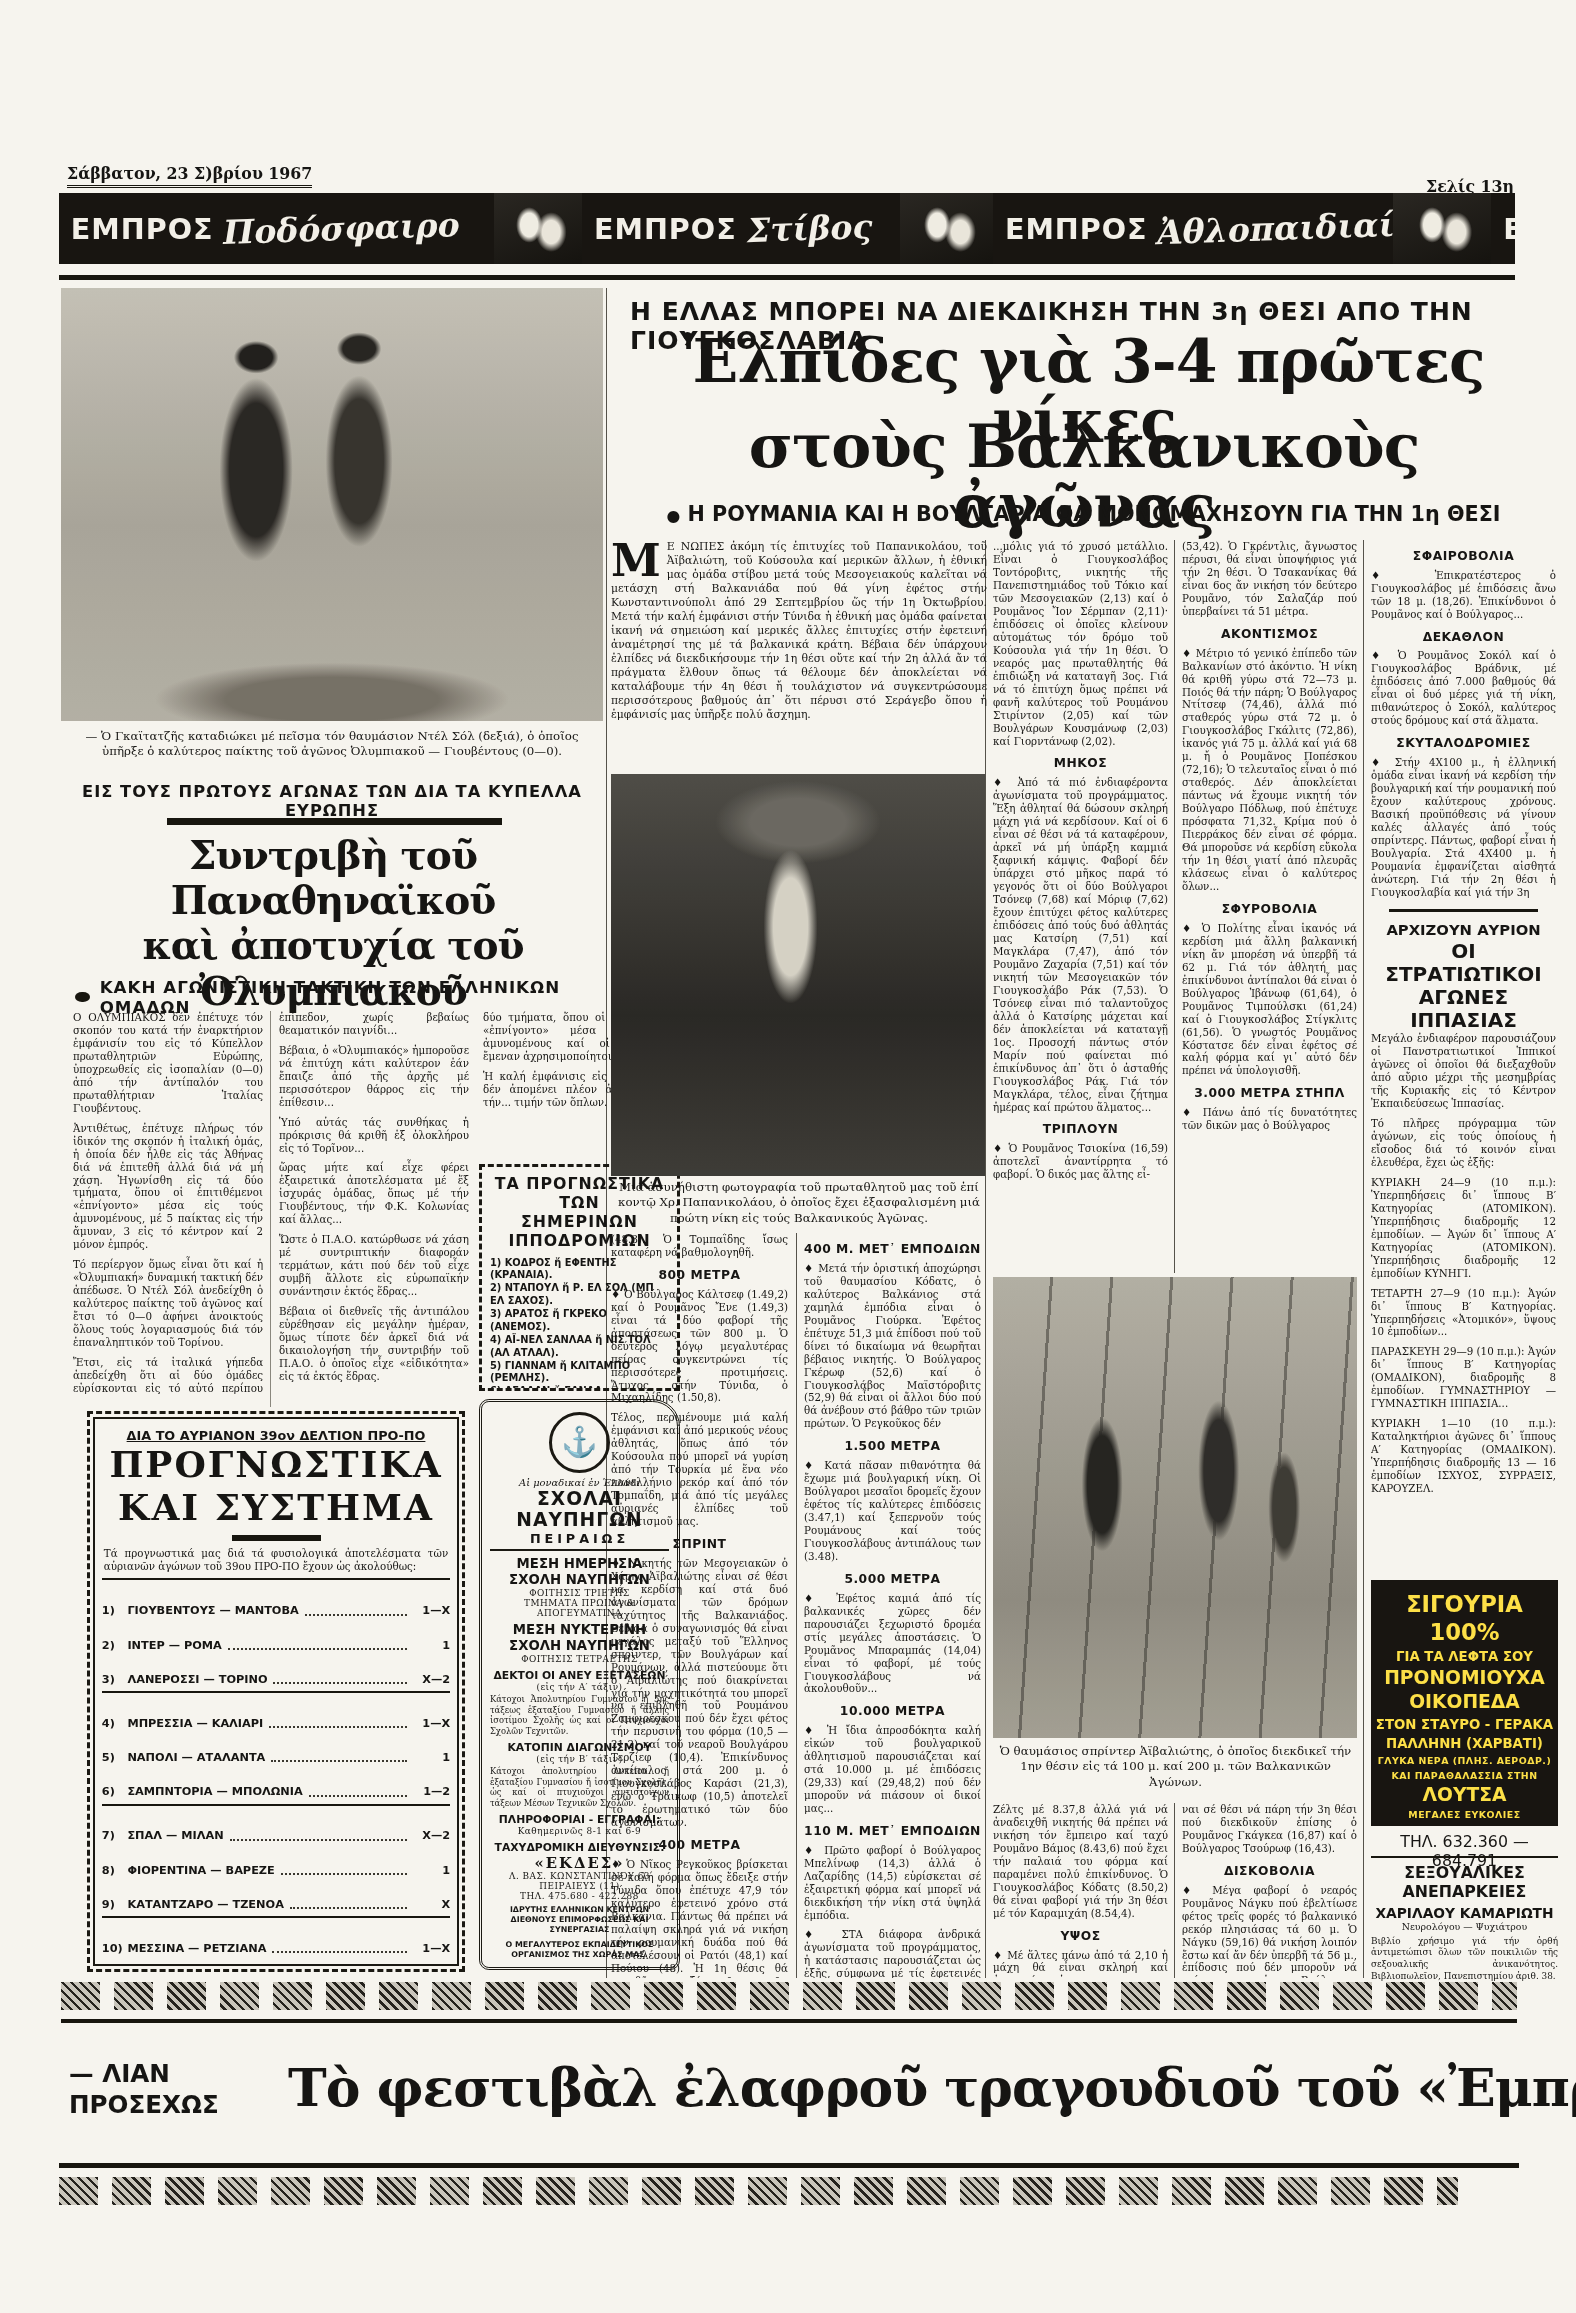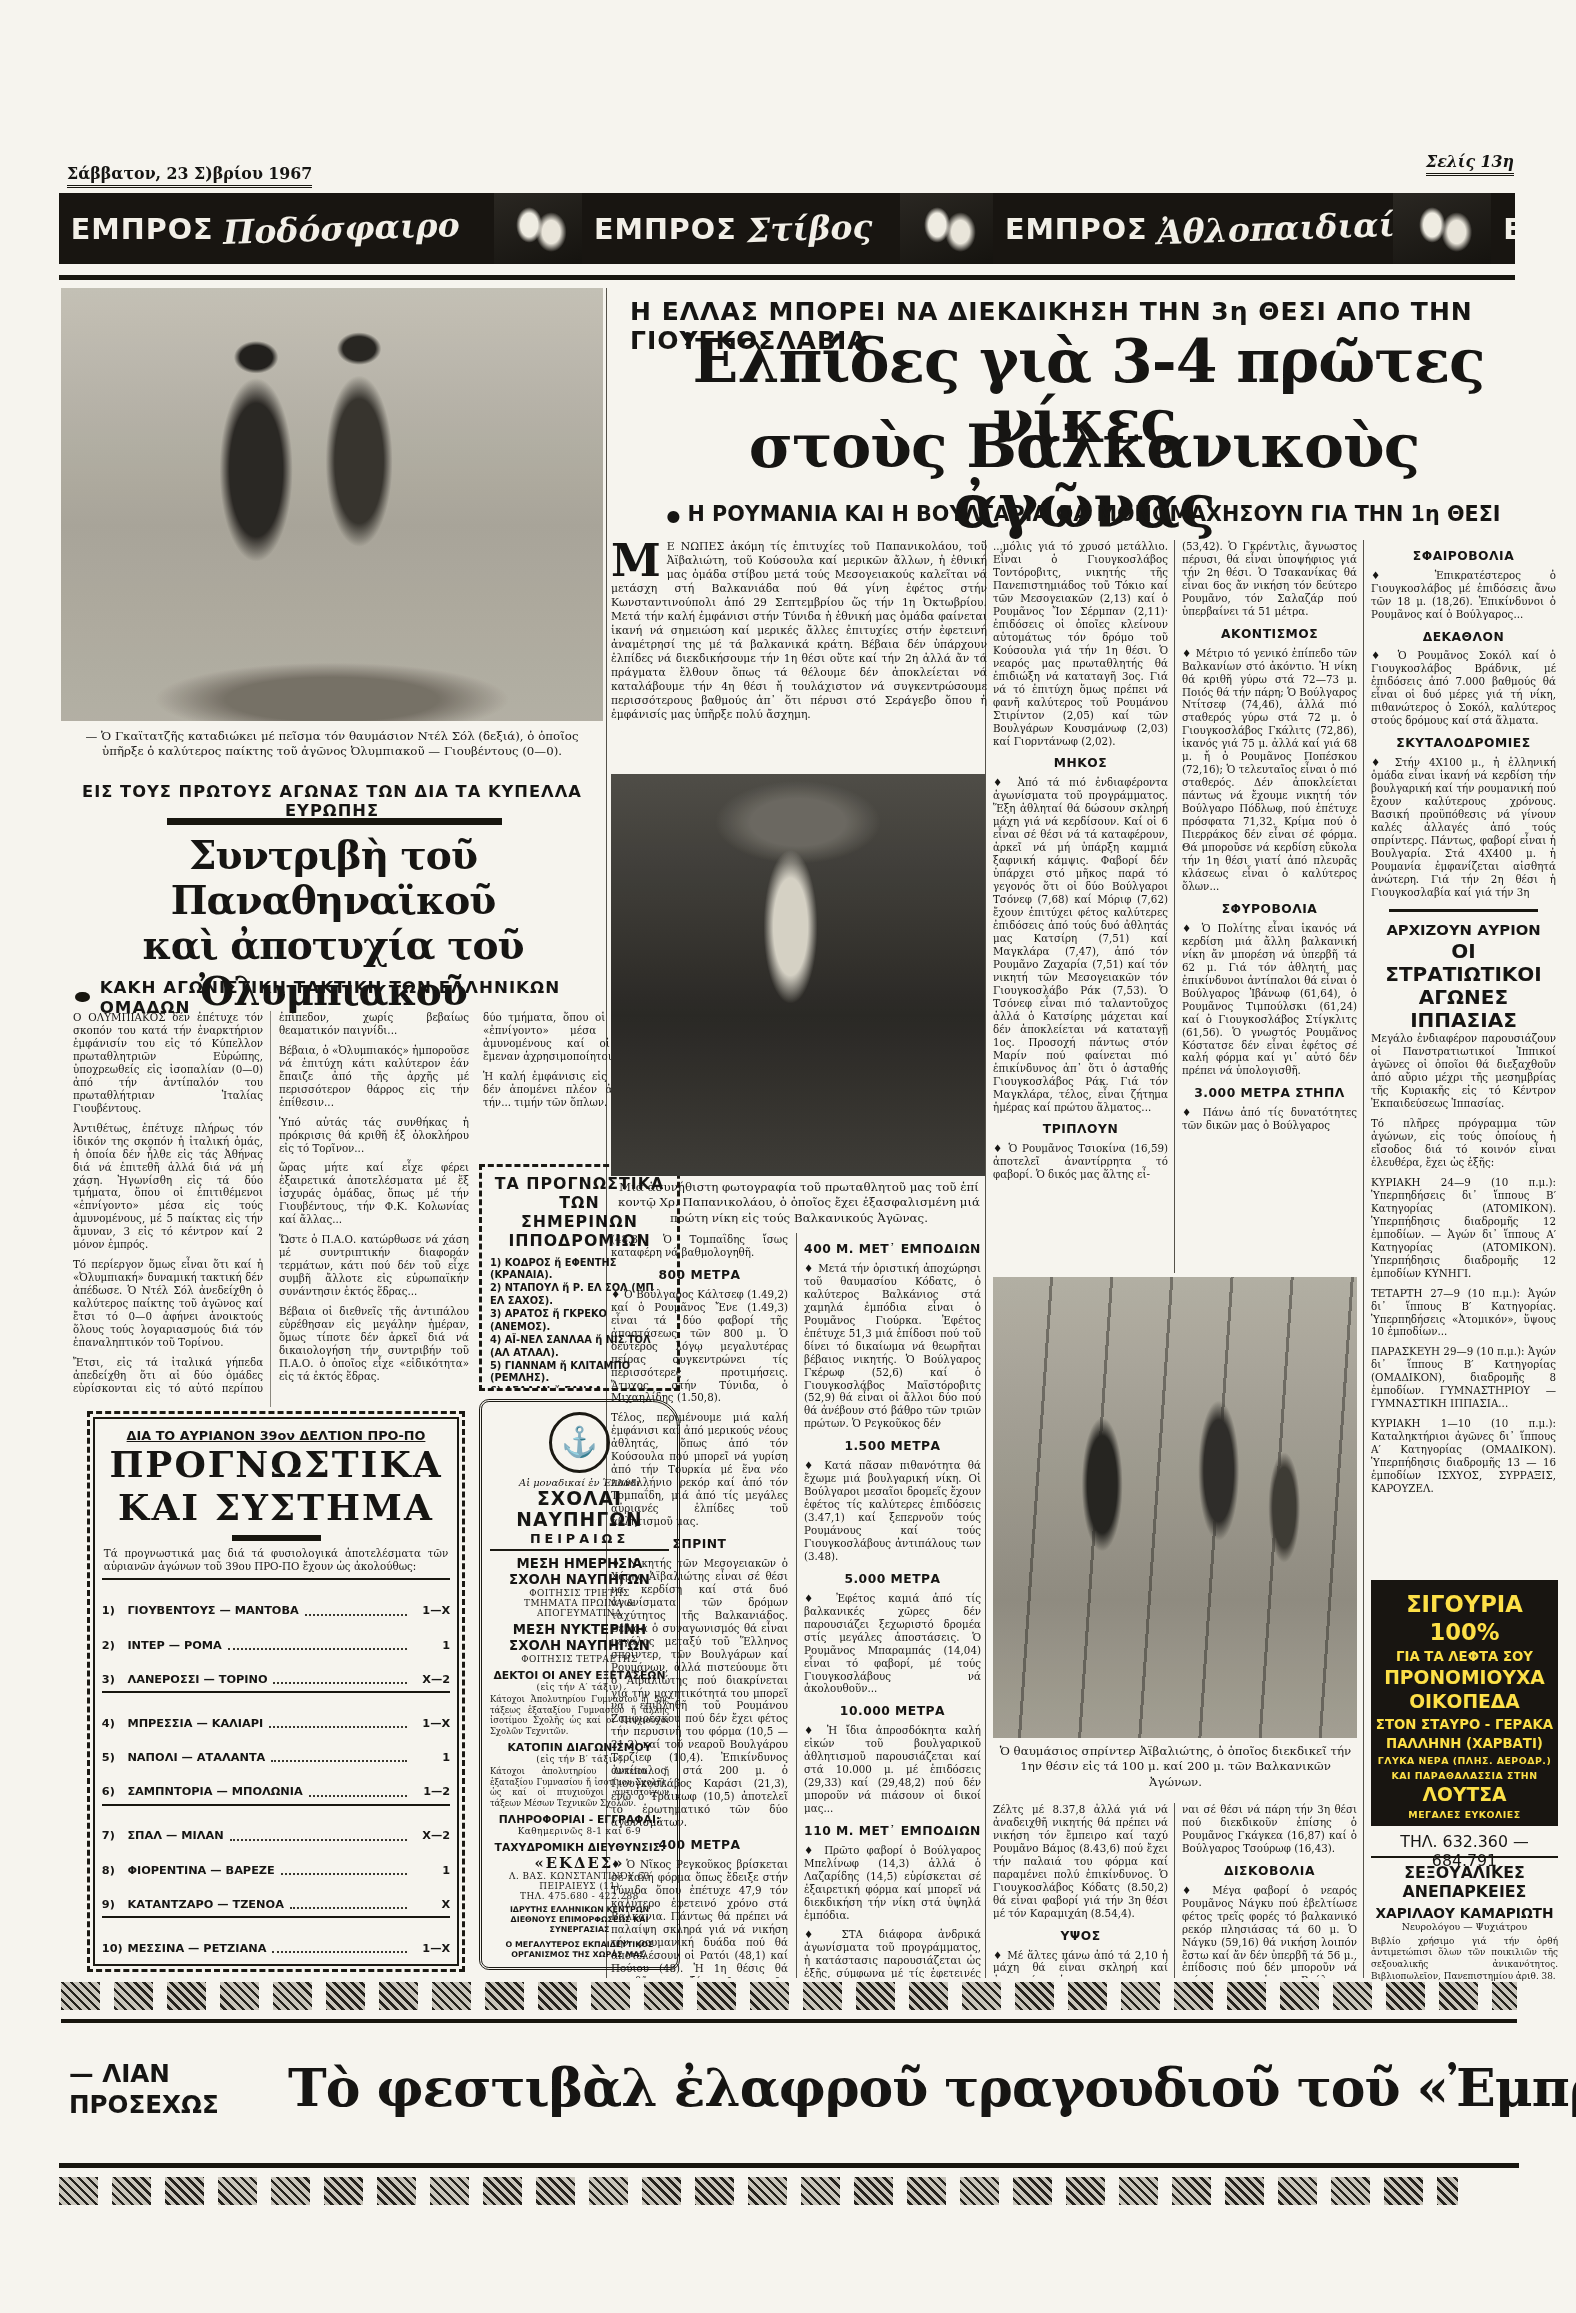--- a/index.html
+++ b/index.html
@@ -110,21 +110,21 @@
      repeating-linear-gradient(45deg,#24221d 0 2.5px,#c9c5bb 2.5px 6.4px);}
   .fest-label{font-family:"DejaVu Sans",sans-serif;font-weight:800;font-size:24.6px;line-height:1.25;}
   .fest-title{font-size:52px;font-weight:bold;text-align:center;letter-spacing:-1px;white-space:nowrap;}
 </style>
 </head>
 <body>
 
 <div id="page">
 
   <div class="abs hdr" style="left:67px;top:164px;">Σάββατον, 23 Σ)βρίου 1967</div>
-  <div class="abs hdr" style="left:1426px;top:152px;font-style:italic;">Σελίς 13η</div>
+  <div class="abs hdr" style="left:1426px;top:177px;">Σελίς 13η</div>
 
   <div class="abs mast" style="left:59px;top:193px;width:1456px;">
     <div class="mband" style="width:414px;">
       <span class="mbrand">ΕΜΠΡΟΣ</span>
       <span class="mscript">Ποδόσφαιρο</span>
     </div>
     <div class="mphoto" style="width:89px;"></div>
     <div class="mband" style="width:296px;">
       <span class="mbrand">ΕΜΠΡΟΣ</span>
       <span class="mscript">Στίβος</span>

